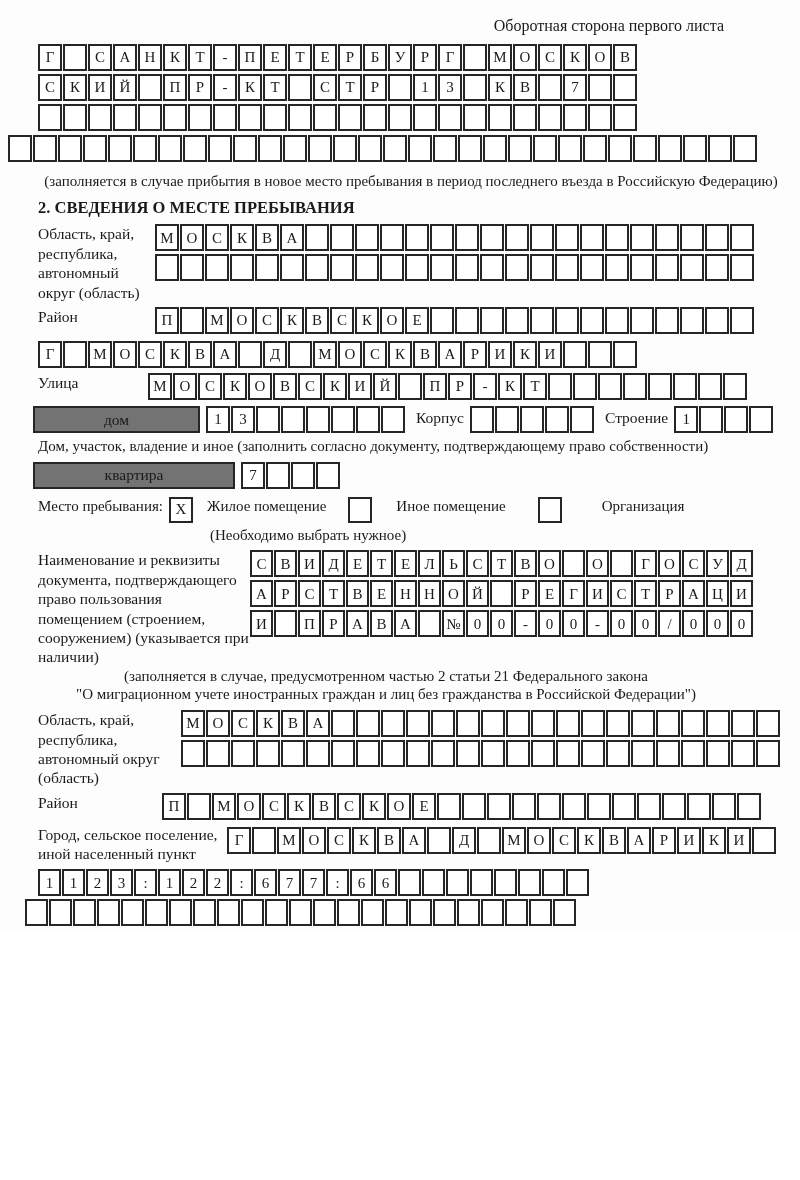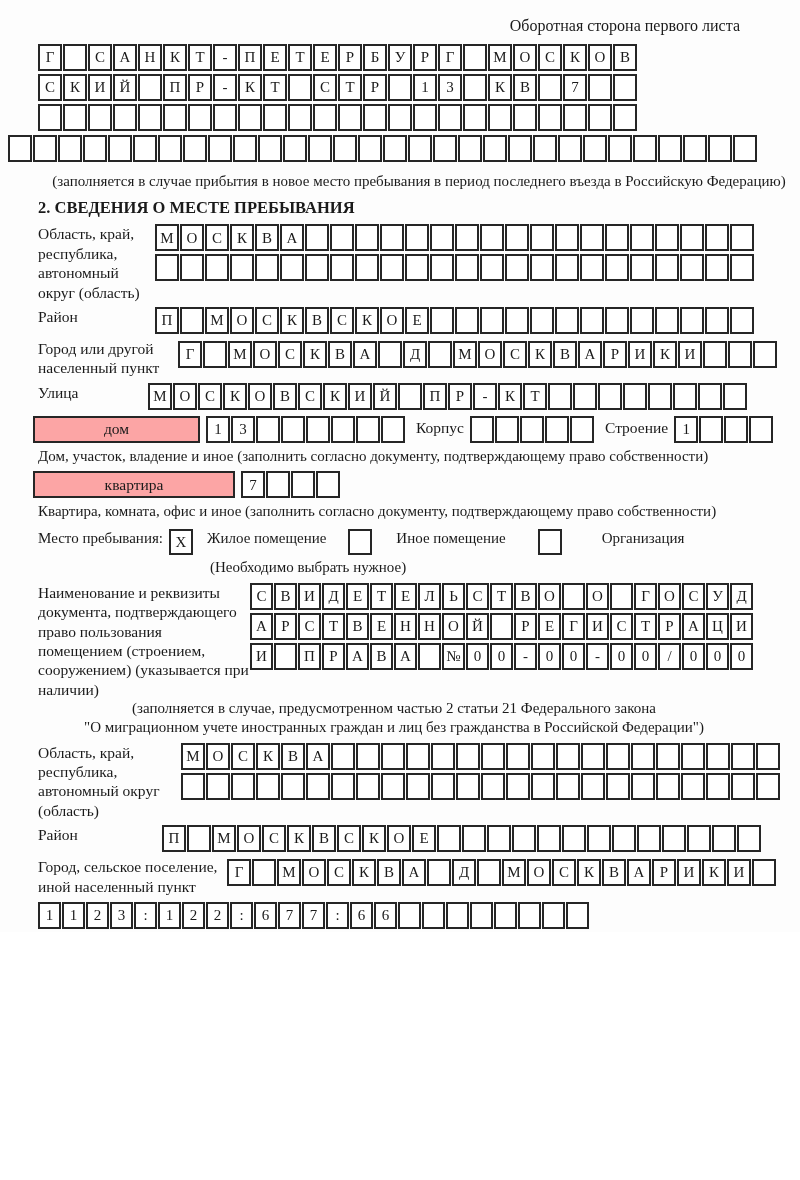--- a/index.html
+++ b/index.html
@@ -1,20 +1,20 @@
 <!DOCTYPE html>
 <html><head>
 <meta charset="utf-8">
 <style>
   html,body{margin:0;padding:0;background:#ffffff;}
   .page{
     position:relative;
     width:800px;height:932px;
     box-sizing:border-box;
-    padding:16px 0 0 38px;
+    padding:16px 16px 0 38px;
     overflow:hidden;
     background:#fdfdfd;
     color:#1a1a1a;
     font-family:"Liberation Serif","DejaVu Serif",serif;
     font-size:15px;
     line-height:1.25;
   }
   .hdr-note{ text-align:right; padding-right:60px; font-size:16px; }
 
   
@@ -34,21 +34,21 @@
   .w110{ width:110px; } .w143{ width:143px; } .w124{ width:124px; }
   .w189{ width:189px; } .w212{ width:212px; }
 
   .fullrow{ margin-left:-30px; margin-top:4px; }
 
   .center-note{ text-align:center; font-size:15px; margin-top:10px; }
   .sec-title{ text-align:left; font-weight:bold; font-size:16.5px; margin:7px 60px 6px 0; }
 
   .widebox{
     flex:none; display:flex; align-items:center; justify-content:center;
-    border:2px solid #262626; height:23px; background:#fca5a5; font-size:15.5px;
+    border:2px solid #262626; height:23px; background:#737373; font-size:15.5px;
   }
   .housebox{ width:163px; margin-right:6px; }
   .aptbox{ width:198px; margin-right:6px; }
   .inline-lbl{ font-size:15.5px; padding:2px 6px 0 10px; white-space:nowrap; }
   .sub-note{ font-size:15px; margin-top:4px; }
 
   .stayrow{ display:flex; margin-top:8px; }
   .checkbox{
     flex:none; display:inline-flex; align-items:center; justify-content:center;
     width:20px; height:22px; border:2px solid #262626; font-size:15px; background:#fff;
@@ -274,21 +274,20 @@
         <span class="cell"></span>
         <span class="cell"></span>
         <span class="cell"></span>
         <span class="cell"></span>
         <span class="cell"></span>
         <span class="cell"></span>
       </div>
   </div>
 
   <div class="frow">
-    <div class="flabel w140">Город или другой населенный пункт</div>
     <div class="cells mt2">
         <span class="cell">Г</span>
         <span class="cell"></span>
         <span class="cell">М</span>
         <span class="cell">О</span>
         <span class="cell">С</span>
         <span class="cell">К</span>
         <span class="cell">В</span>
         <span class="cell">А</span>
         <span class="cell"></span>
@@ -372,21 +371,20 @@
 
   <div class="frow mt6" style="margin-left:-5px;">
     <div class="widebox aptbox">квартира</div>
     <div class="cells">
         <span class="cell">7</span>
         <span class="cell"></span>
         <span class="cell"></span>
         <span class="cell"></span>
       </div>
   </div>
-  <div class="sub-note">Квартира, комната, офис и иное (заполнить согласно документу, подтверждающему право собственности)</div>
 
   <div class="stayrow">
     <span>Место пребывания:</span>
     <span class="checkbox gap-a">X</span>
     <span class="gap-b">Жилое помещение</span>
     <span class="checkbox gap-c"></span>
     <span class="gap-d">Иное помещение</span>
     <span class="checkbox gap-e"></span>
     <span class="gap-f">Организация</span>
   </div>

